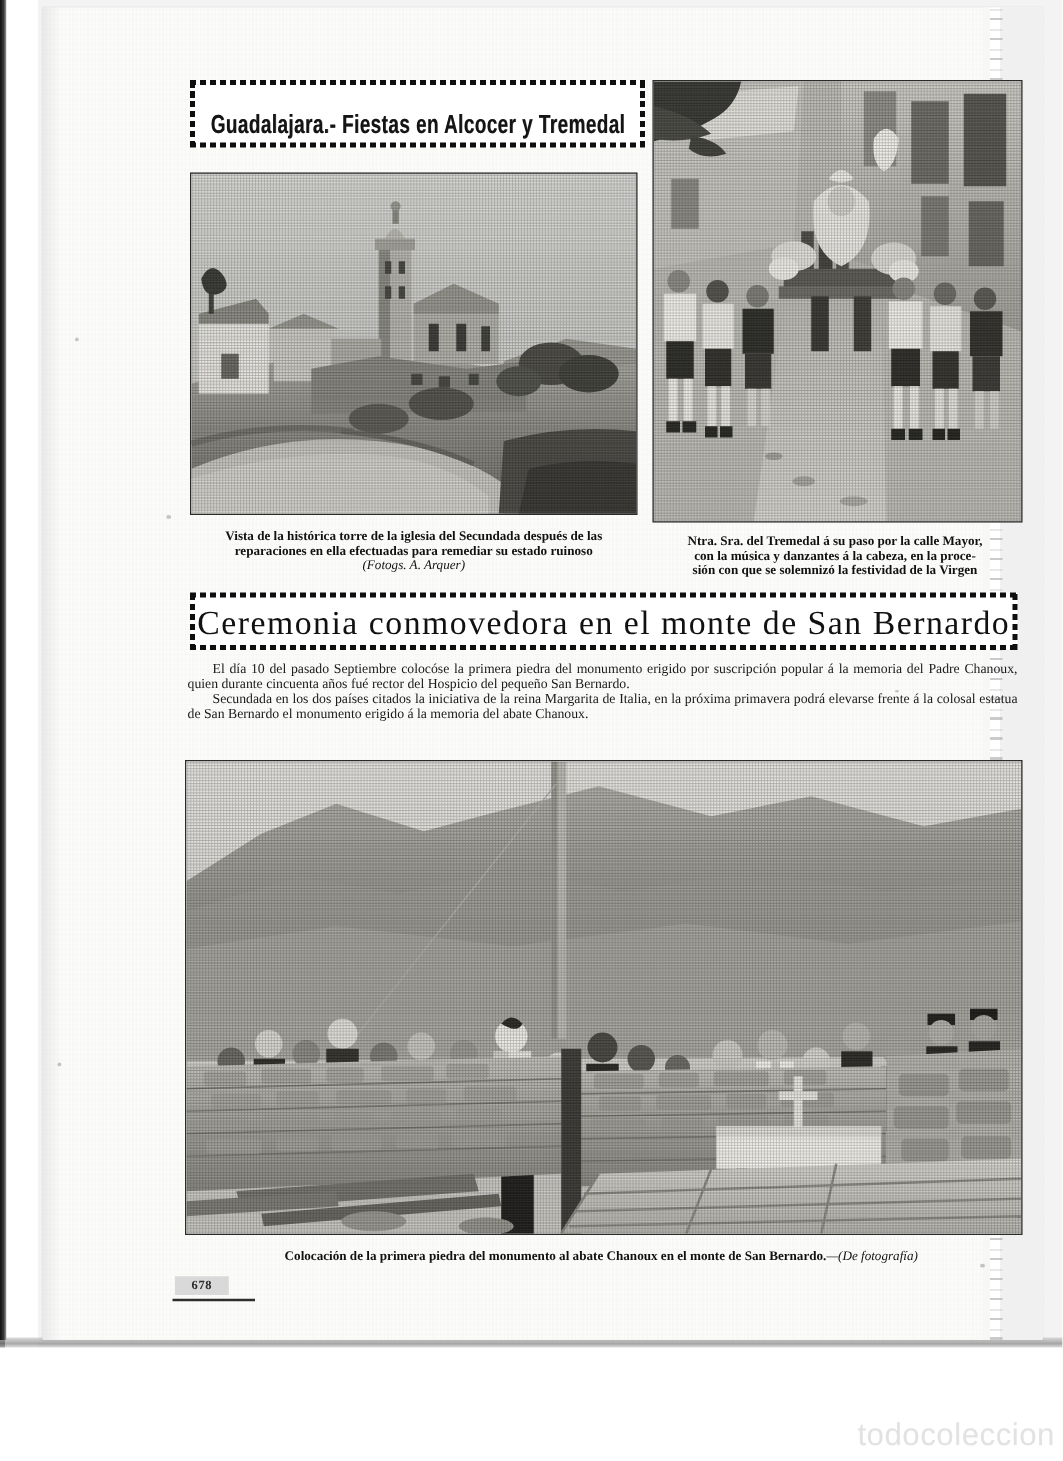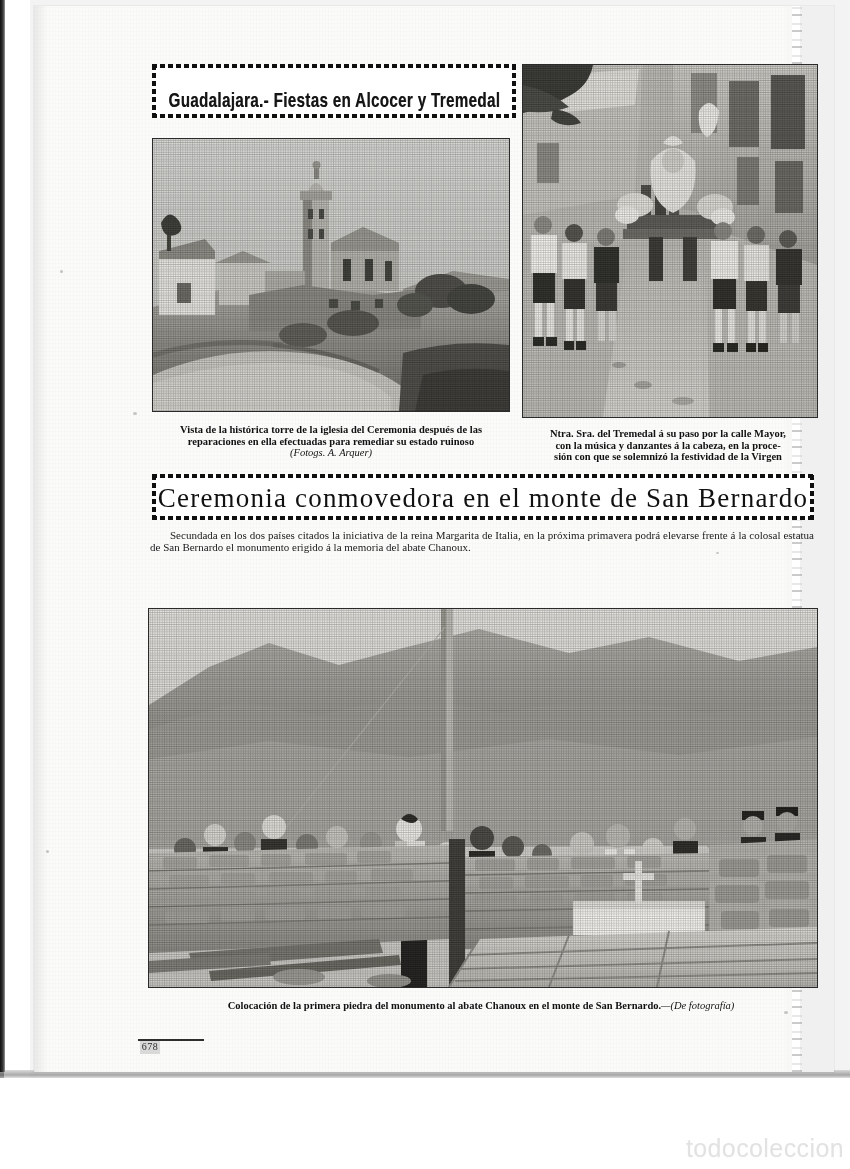--- a/index.html
+++ b/index.html
@@ -81,24 +81,24 @@
   #cap-left{left:150px;top:424px;width:362px;}
   #cap-right{left:518px;top:428px;width:300px;}
   #cap-bottom{left:147px;top:1000px;width:668px;font-size:10.5px;}
 
   
   #body-text{position:absolute;left:150px;top:530px;width:664px;
       font-size:11px;line-height:11.9px;color:#1a1a1a;text-align:justify;}
   #body-text p{margin:0;text-indent:20px;}
 
   
-  #folio{position:absolute;left:140px;top:1021px;width:20px;height:15px;
+  #folio{position:absolute;left:140px;top:1021px;width:43px;height:15px;
       background:#d9d9d9;color:#2b2b2b;font-family:"Liberation Serif",serif;
-      font-weight:400;font-size:10px;display:flex;align-items:center;
-      justify-content:center;letter-spacing:.5px;margin-top:18px;}
+      font-weight:700;font-size:10px;display:flex;align-items:center;
+      justify-content:center;letter-spacing:.5px;}
   #folio-rule{position:absolute;left:138px;top:1039px;width:66px;height:2px;background:#2e2e2e;}
 
   
   #watermark{position:absolute;left:648px;top:1133px;width:196px;height:30px;
       display:flex;align-items:center;justify-content:flex-end;
       font-family:"Liberation Sans",sans-serif;font-weight:400;font-size:25px;
       color:#e2e2e2;letter-spacing:.4px;text-shadow:0 1px 0 #fbfbfb;}
   #wm-bar{position:absolute;left:0;top:1160px;width:850px;height:9px;background:#fff;}
 </style>
 </head>
@@ -305,38 +305,39 @@
 
     <ellipse cx="120" cy="320" rx="9" ry="4" fill="#a8a7a1"></ellipse>
     <ellipse cx="160" cy="336" rx="11" ry="4" fill="#aeada7"></ellipse>
     <ellipse cx="96" cy="300" rx="7" ry="3" fill="#a3a29c"></ellipse>
   </svg>
   <div class="halftone"></div>
   <div class="grain"></div>
 </div>
 
 <div class="caption" id="cap-left">
-  <div>Vista de la histórica torre de la iglesia del Ceremonia después de las</div>
+  <div>Vista de la histórica torre de la iglesia del Secundada después de las</div>
   <div>reparaciones en ella efectuadas para remediar su estado ruinoso</div>
   <div class="cred">(Fotogs. A. Arquer)</div>
 </div>
 
 <div class="caption" id="cap-right">
   <div>Ntra. Sra. del Tremedal á su paso por la calle Mayor,</div>
   <div>con la música y danzantes á la cabeza, en la proce-</div>
   <div>sión con que se solemnizó la festividad de la Virgen</div>
 </div>
 
 <div class="dashframe" id="headline">
   <div class="inner">
     <span class="headline-text">Ceremonia conmovedora en el monte de San Bernardo</span>
   </div>
 </div>
 
 <div id="body-text">
+  <p>El día 10 del pasado Septiembre colocóse la primera piedra del monumento erigido por suscripción popular á la memoria del Padre Chanoux, quien durante cincuenta años fué rector del Hospicio del pequeño San Bernardo.</p>
   <p>Secundada en los dos países citados la iniciativa de la reina Margarita de Italia, en la próxima primavera podrá elevarse frente á la colosal estatua de San Bernardo el monumento erigido á la memoria del abate Chanoux.</p>
 </div>
 
 <div class="photo" id="photo-ceremony">
   <svg viewBox="0 0 668 378" preserveAspectRatio="none">
     <defs>
       <linearGradient id="skyC" x1="0" y1="0" x2="0" y2="1">
         <stop offset="0" stop-color="#e3e2de"></stop>
           <stop offset="1" stop-color="#c9c8c3"></stop>
       </linearGradient>

